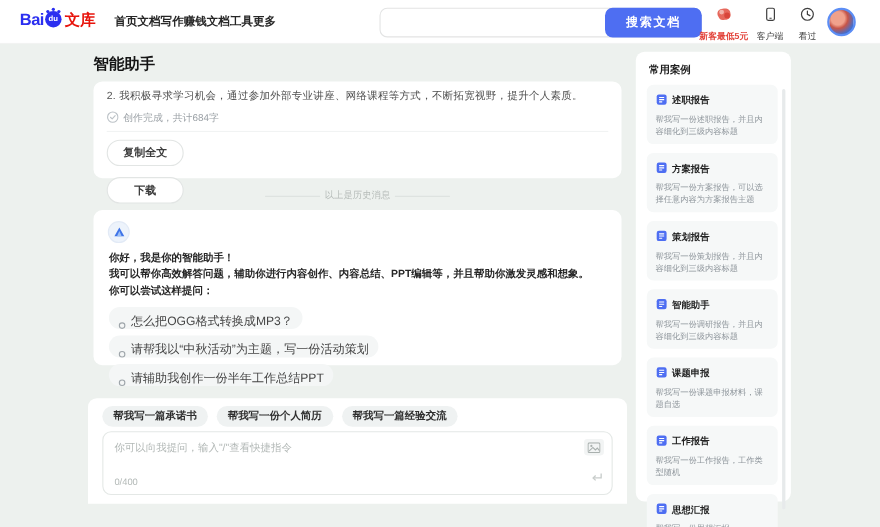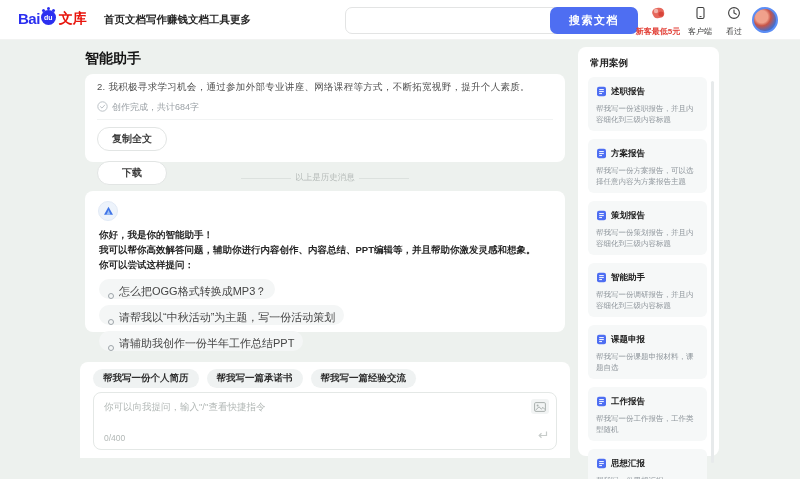--- a/index.html
+++ b/index.html
@@ -170,22 +170,22 @@
     </span>
     <span class="chip">
       <span class="ring"></span>
       <span>请辅助我创作一份半年工作总结PPT</span>
     </span>
   </div>
 </div>
 
 <div class="composer">
   <div class="quick-chips">
+    <span class="qchip">帮我写一篇承诺书</span>
     <span class="qchip">帮我写一份个人简历</span>
-    <span class="qchip">帮我写一篇承诺书</span>
     <span class="qchip">帮我写一篇经验交流</span>
   </div>
   <div class="input-box">
     <textarea placeholder="你可以向我提问，输入&quot;/&quot;查看快捷指令" style=""></textarea>
     <span class="img-btn">
       <svg width="12" height="10" viewBox="0 0 12 10">
           <rect x="0.6" y="0.6" width="10.8" height="8.8" rx="1.2" fill="none" stroke="#a9b0ae" stroke-width="1"></rect>
           <circle cx="3.6" cy="3.4" r="1" fill="#a9b0ae"></circle>
           <path d="M1.5 8.2 L5 4.8 L7.3 7 L9 5.4 L11 7.6" fill="none" stroke="#a9b0ae" stroke-width="1"></path>
         </svg>

